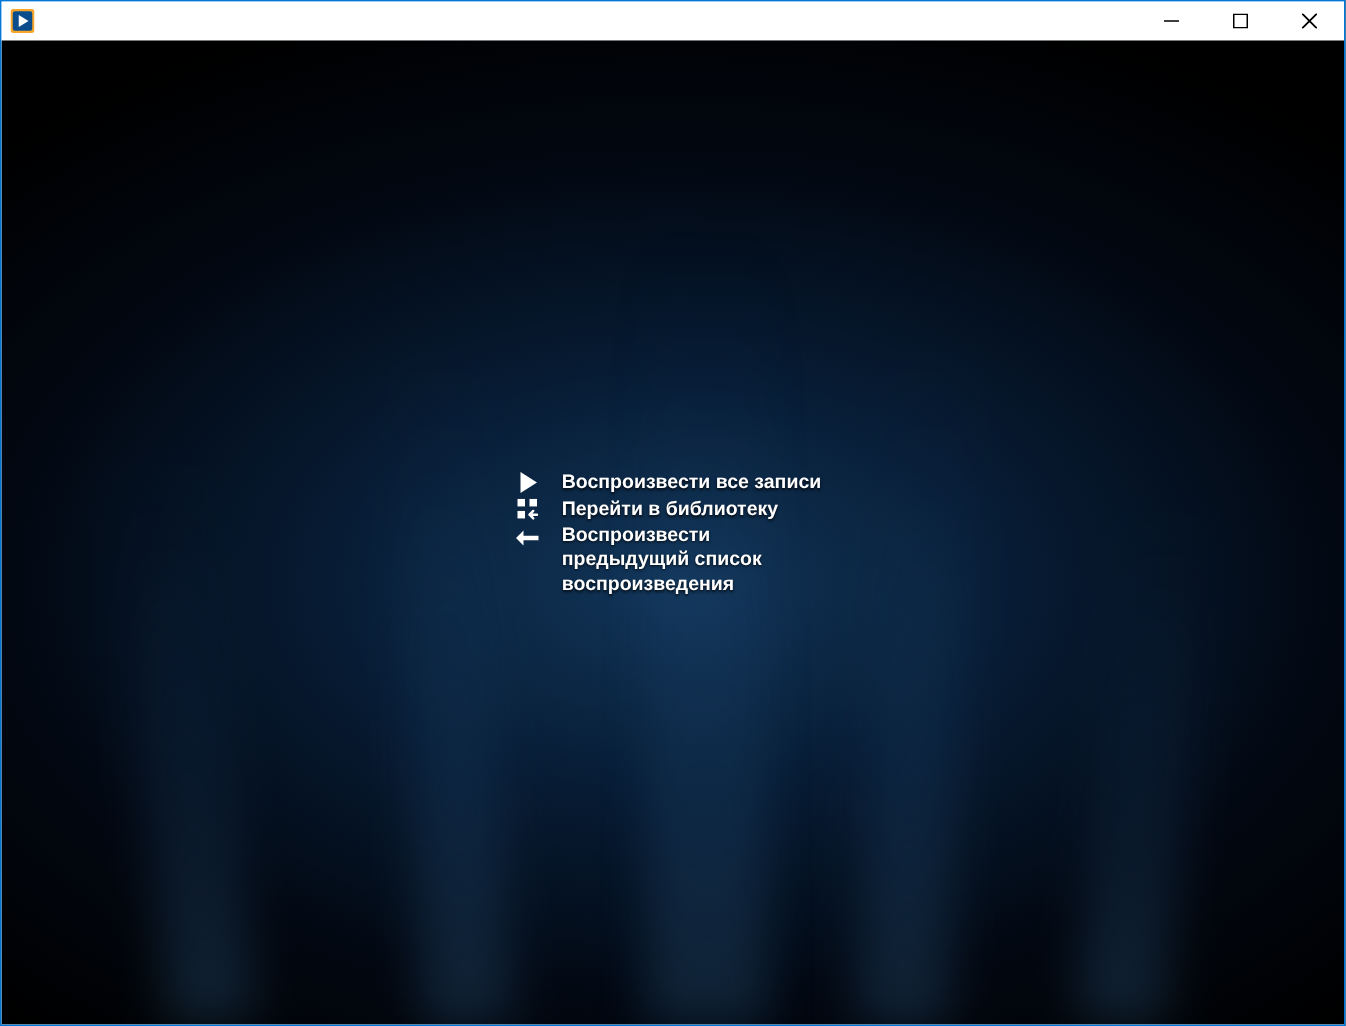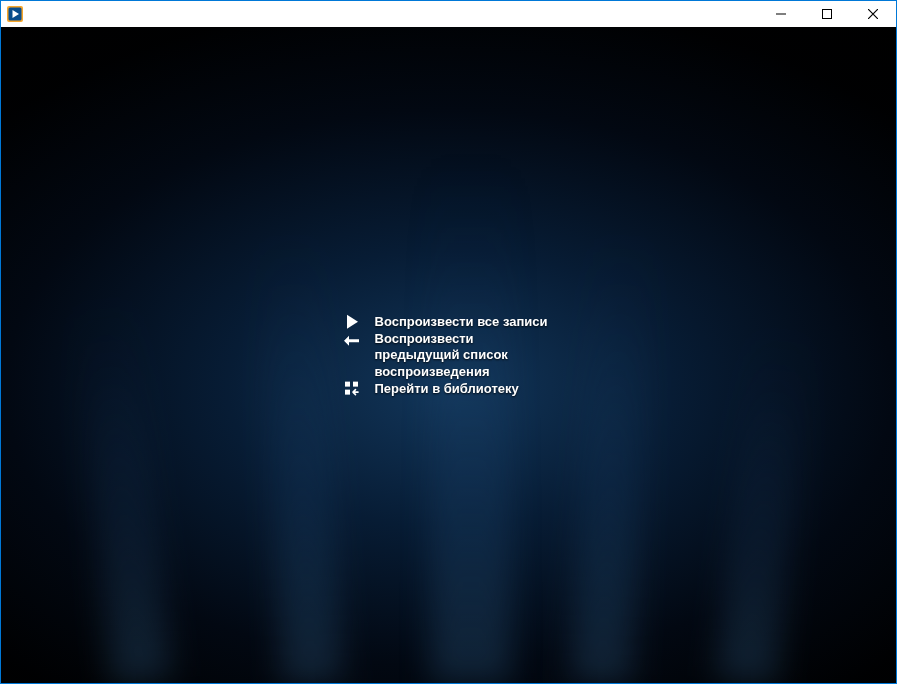--- a/index.html
+++ b/index.html
@@ -179,35 +179,35 @@
 
     <div class="menu-item">
       <span class="icon-slot">
         <svg viewBox="0 0 16 16">
             <path d="M3 1 L14 8 L3 15 Z"></path>
           </svg>
       </span>
       <span class="label">Воспроизвести все записи</span>
     </div>
 
+    <div class="menu-item">
+      <span class="icon-slot">
+        <svg viewBox="0 0 16 16">
+          <rect x="1" y="1" width="5" height="5"></rect>
+          <rect x="9" y="1" width="5" height="5"></rect>
+          <rect x="1" y="9" width="5" height="5"></rect>
+          <path d="M9 11.5 L14 11.5 M11.5 9 L9 11.5 L11.5 14" stroke="#fff" stroke-width="1.6" fill="none" stroke-linecap="round" stroke-linejoin="round"></path>
+        </svg>
+      </span>
+      <span class="label">Перейти в библиотеку</span>
+    </div>
+
     <div class="menu-item multiline">
       <span class="icon-slot">
         <svg viewBox="0 0 16 16">
             <path d="M15 6.5 L5 6.5 L5 3 L0 8 L5 13 L5 9.5 L15 9.5 Z"></path>
           </svg>
       </span>
       <span class="label">Воспроизвести предыдущий список воспроизведения</span>
     </div>
 
-    <div class="menu-item">
-      <span class="icon-slot">
-        <svg viewBox="0 0 16 16">
-          <rect x="1" y="1" width="5" height="5"></rect>
-          <rect x="9" y="1" width="5" height="5"></rect>
-          <rect x="1" y="9" width="5" height="5"></rect>
-          <path d="M9 11.5 L14 11.5 M11.5 9 L9 11.5 L11.5 14" stroke="#fff" stroke-width="1.6" fill="none" stroke-linecap="round" stroke-linejoin="round"></path>
-        </svg>
-      </span>
-      <span class="label">Перейти в библиотеку</span>
-    </div>
-
   </div>
 </div>
 
 </body></html>

